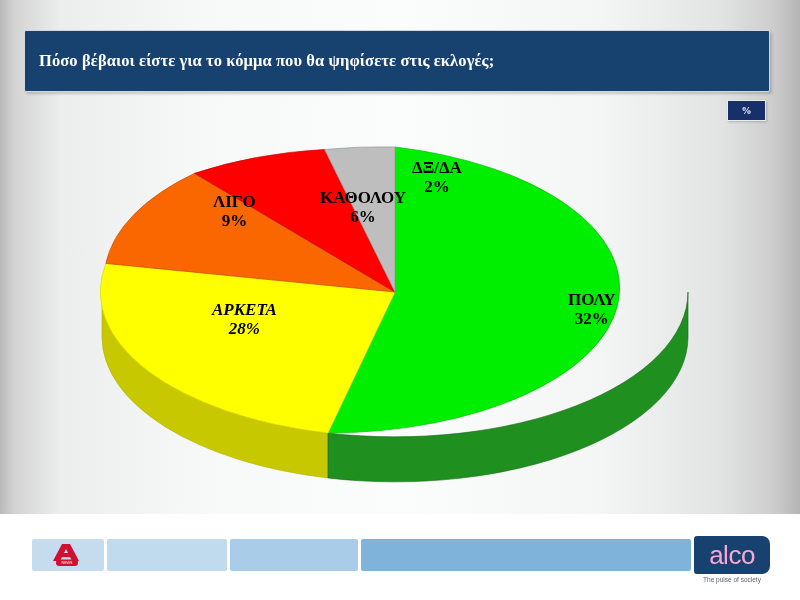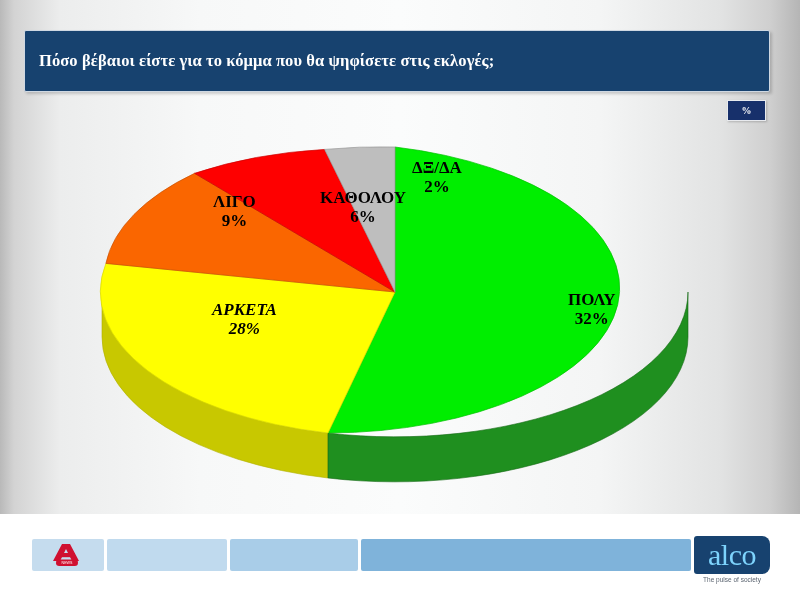--- a/index.html
+++ b/index.html
@@ -129,23 +129,23 @@
     top: 6px;
     width: 76px;
     height: 38px;
     background: #17426f;
     border-radius: 3px 8px 8px 3px;
     display: flex;
     align-items: center;
     justify-content: center;
   }
   #alco-wordmark {
-    color: #7dd3fc;
-    font-family: Liberation Serif, serif;
-    font-size: 30px;
+    color: #f9a8d4;
+    font-family: Liberation Sans, sans-serif;
+    font-size: 26px;
     line-height: 1;
     letter-spacing: -0.5px;
   }
   #alco-tagline {
     position: absolute;
     left: 694px;
     top: 46px;
     width: 76px;
     text-align: center;
     color: #5b6470;

